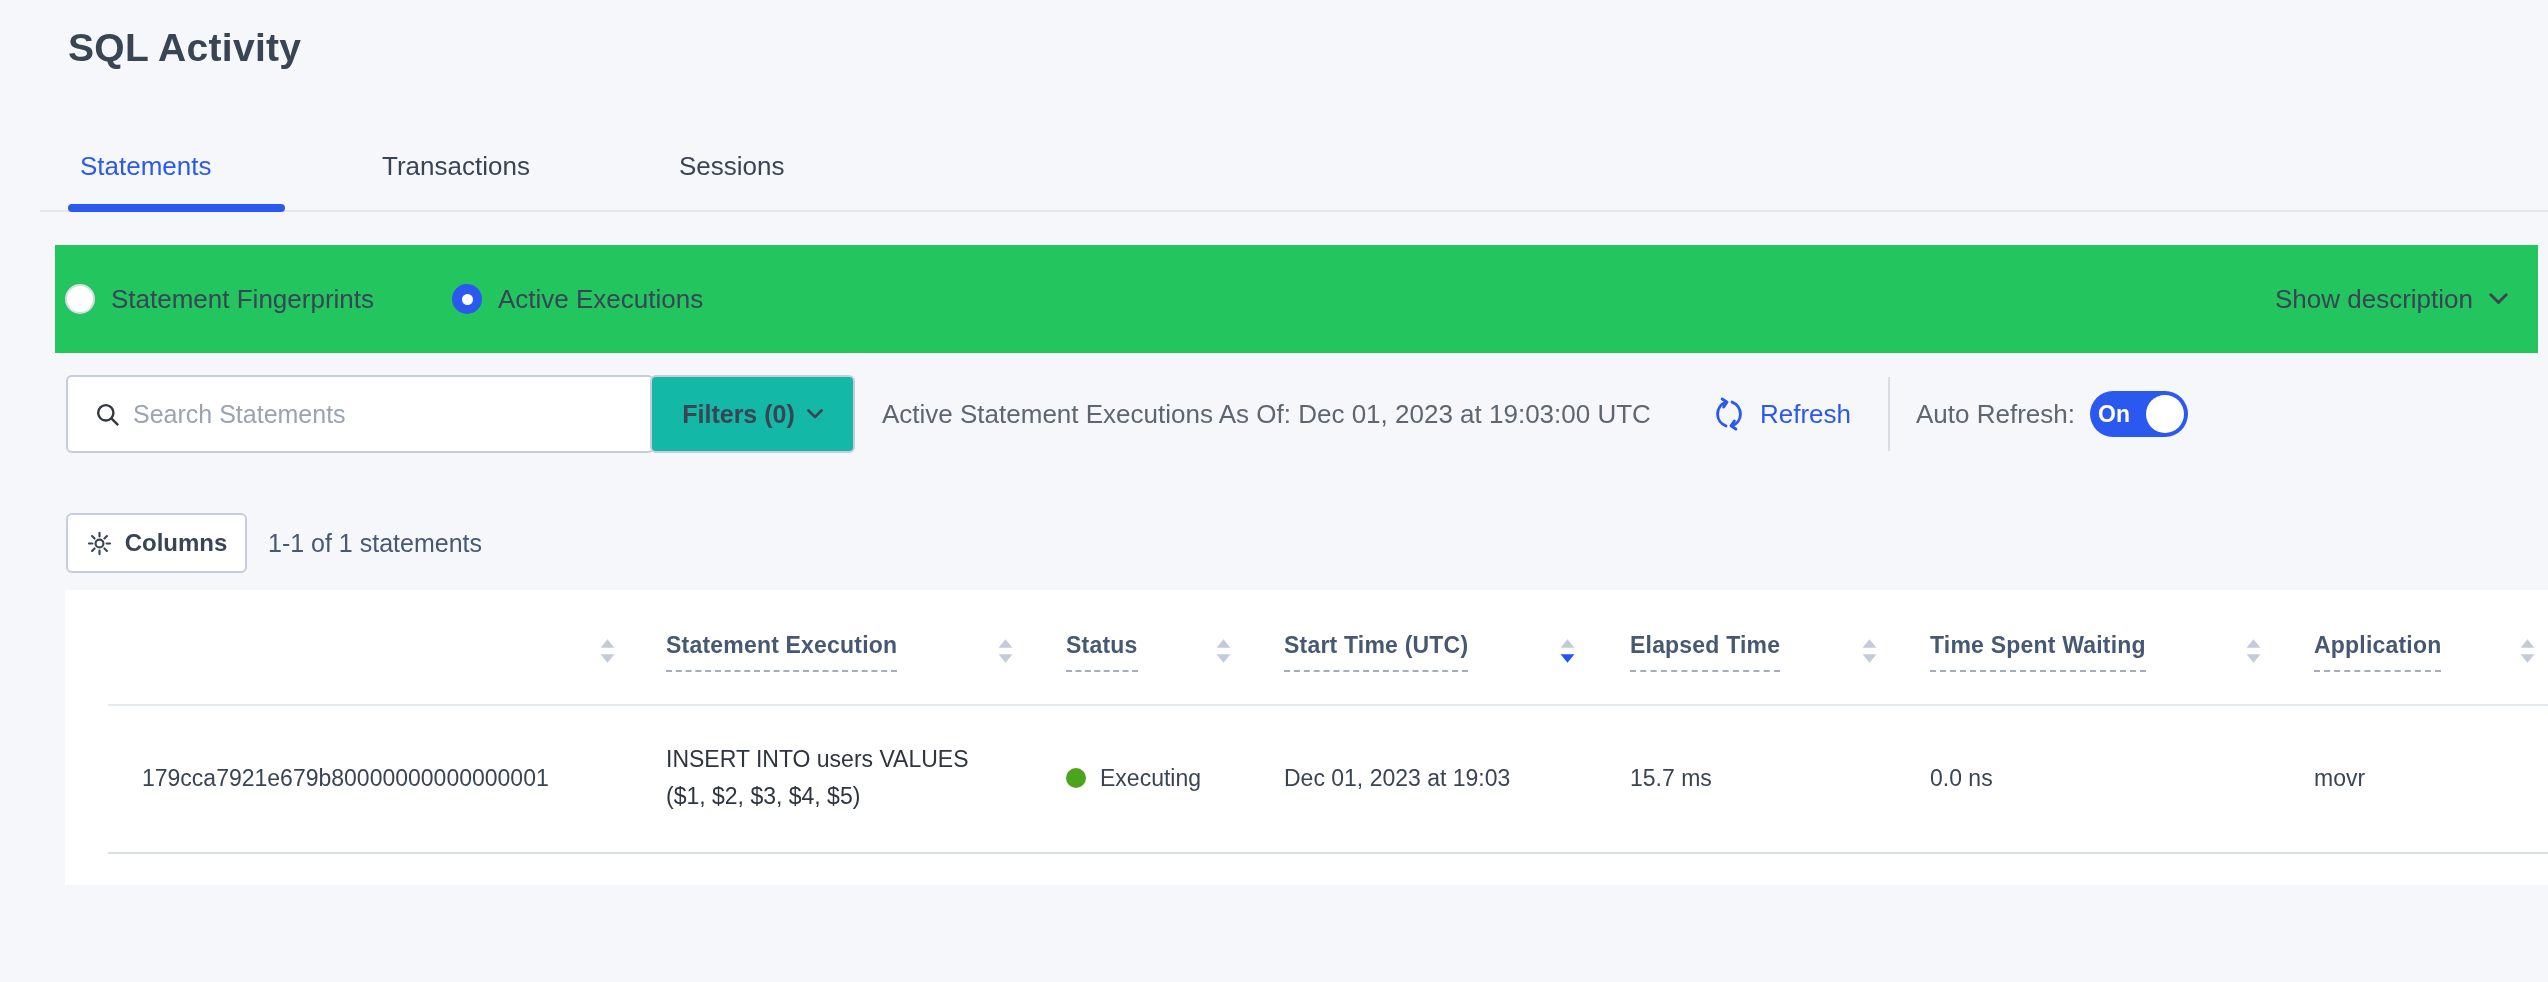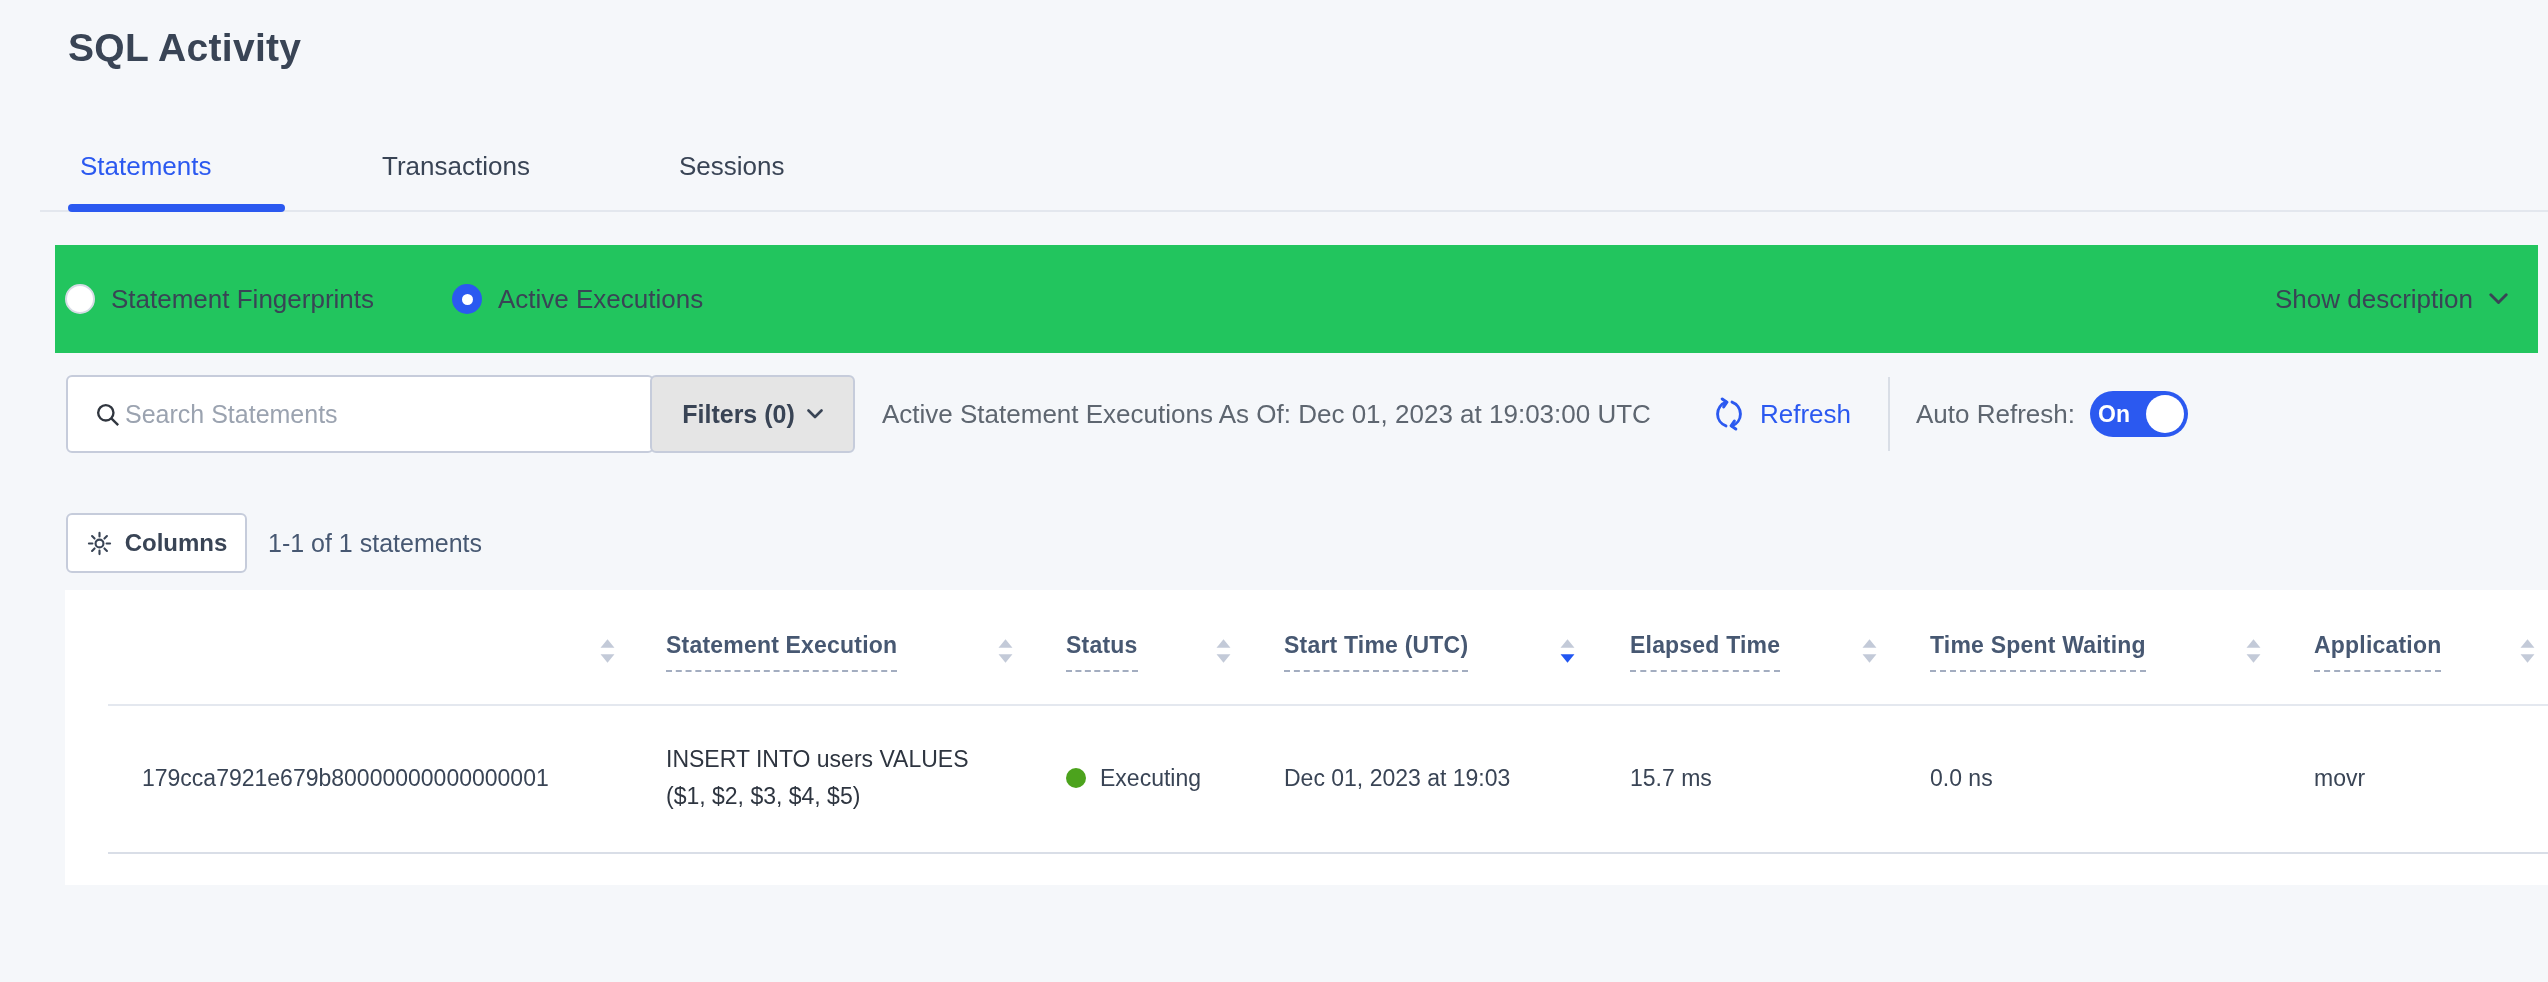--- a/index.html
+++ b/index.html
@@ -26,24 +26,24 @@
   .filter-card { left:55px; top:245px; width:2483px; height:108px; background:#22c55e; }
   .radio-option { display:flex; align-items:center; top:0; height:108px; cursor:pointer; }
   .radio-circle { width:30px; height:30px; border-radius:50%; background:#FFFFFF; border:2px solid #D6DBE5; flex:0 0 auto; }
   .radio-circle.checked { background:#2B59F0; border:none; position:relative; }
   .radio-circle.checked::after { content:""; position:absolute; left:50%; top:50%; width:11px; height:11px; margin:-5.5px 0 0 -5.5px; border-radius:50%; background:#FFFFFF; }
   .radio-label { margin-left:16px; font-size:26px; color:#394455; }
   .show-desc { right:30px; top:0; height:108px; display:flex; align-items:center; gap:16px; font-size:26px; color:#394455; cursor:pointer;justify-content:space-between; }
 
   
   .controls-row { left:0; top:375px; width:2548px; height:78px; }
-  .search-box { left:66px; top:0; width:588px; height:78px; background:#FFFFFF; border:2px solid #C6CCDB; border-radius:6px; display:flex; align-items:center; padding:0 20px 0 26px; gap:4px; }
+  .search-box { left:66px; top:0; width:588px; height:78px; background:#FFFFFF; border:2px solid #C6CCDB; border-radius:6px; display:flex; align-items:center; padding:0 20px 0 26px; gap:12px; }
   .search-box input { border:none; outline:none; flex:1; font-family:"Liberation Sans", sans-serif; font-size:25px; color:#394455; background:transparent; }
   .search-box input::placeholder { color:#9BA3B0; }
-  .filters-btn { left:650px; top:0; width:205px; height:78px; background:#e5e5e5; border:2px solid #C6CCDB; border-radius:6px; display:flex; align-items:center; justify-content:center; gap:12px; font-size:25px; font-weight:700; color:#394455; cursor:pointer; }
+  .filters-btn { left:650px; top:0; width:205px; height:78px; background:#14b8a6; border:2px solid #C6CCDB; border-radius:6px; display:flex; align-items:center; justify-content:center; gap:12px; font-size:25px; font-weight:700; color:#394455; cursor:pointer; }
   .asof-text { left:882px; top:0; height:78px; line-height:78px; font-size:26px; color:#5E6670; }
   .refresh-btn { left:1712px; top:0; height:78px; display:flex; align-items:center; gap:14px; color:#2B59F0; font-size:26px; cursor:pointer; }
   .controls-divider { left:1888px; top:2px; width:2px; height:74px; background:#D9DEE6; }
   .autorefresh-label { left:1916px; top:0; height:78px; line-height:78px; font-size:26px; color:#5E6670; }
   .toggle { left:2090px; top:16px; width:98px; height:46px; border-radius:23px; background:#2B59F0; cursor:pointer; }
   .toggle-text { position:absolute; left:8px; top:0; height:46px; line-height:46px; color:#FFFFFF; font-size:23px; font-weight:700; }
   .toggle-knob { position:absolute; right:4px; top:4px; width:38px; height:38px; border-radius:50%; background:#FFFFFF; }
 
   
   .columns-row { left:0; top:513px; width:2031px; height:60px; }

